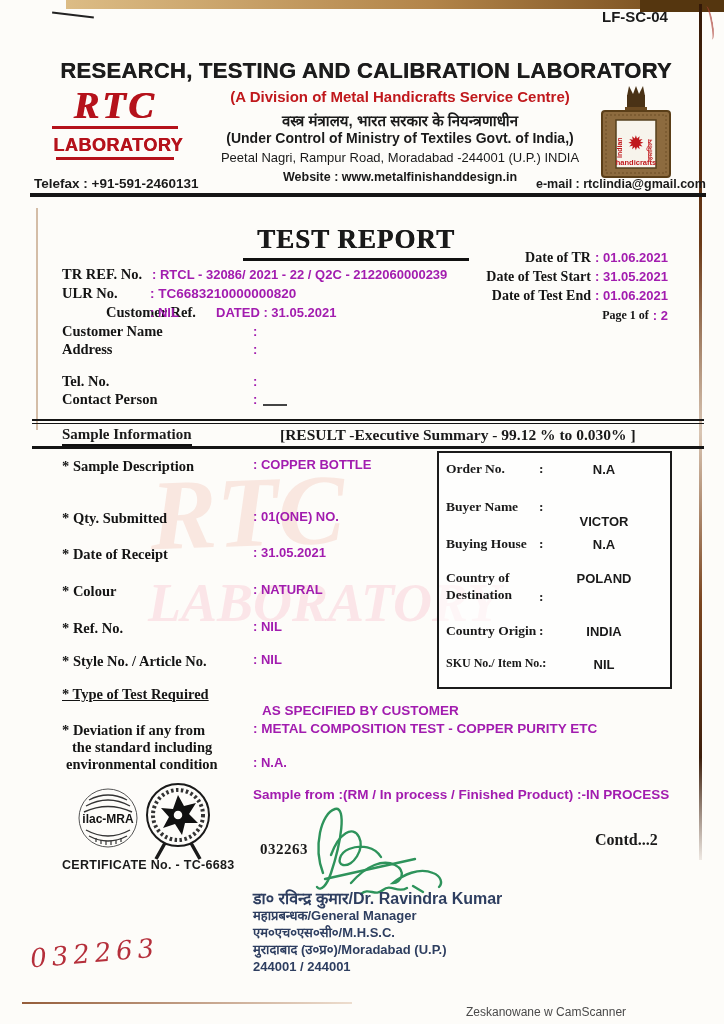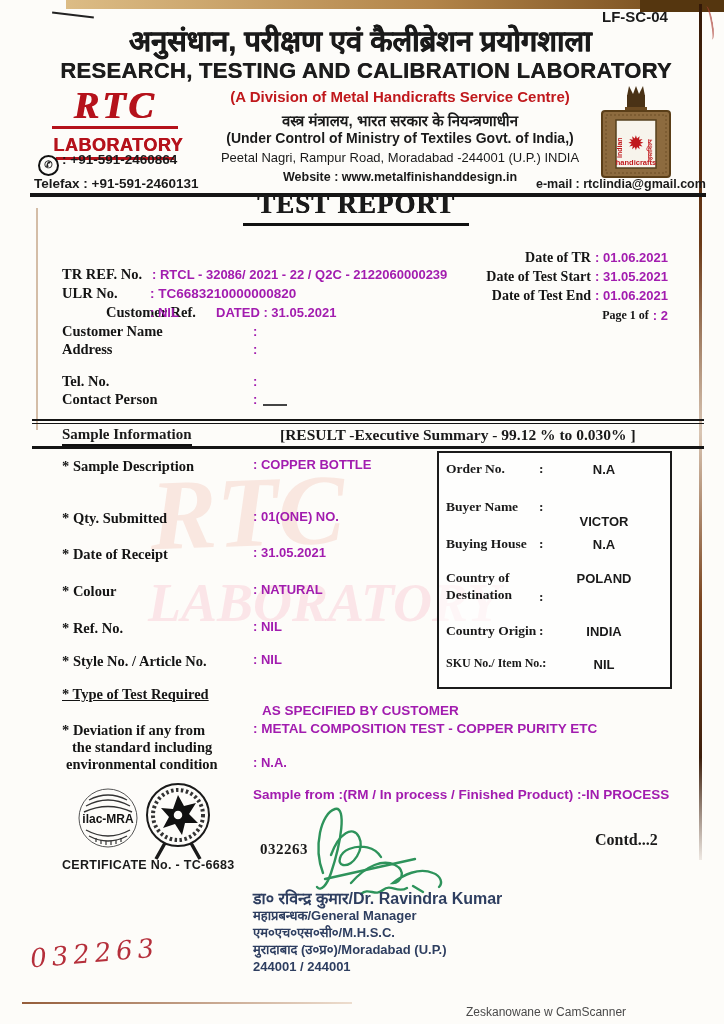--- a/index.html
+++ b/index.html
@@ -27,65 +27,60 @@
   <div class="abs" style="left:36px;top:208px;width:2px;height:222px;background:rgba(150,95,45,.4);"></div>
   <div class="abs" style="left:52px;top:14px;width:42px;height:2px;background:#222;transform:rotate(7deg);"></div>
   <div class="abs" style="left:705px;top:6px;width:6px;height:34px;border-right:2px solid rgba(170,60,50,.65);border-radius:60%;transform:rotate(-10deg);"></div>
   <div class="abs" style="left:22px;top:1002px;width:330px;height:2px;background:linear-gradient(90deg,rgba(130,65,25,.85),rgba(190,130,80,.25));"></div>
 
   <div class="abs wm" style="left:150px;top:455px;font-size:100px;color:rgba(225,90,60,.13);transform:rotate(-2deg);">RTC</div>
   <div class="abs wm" style="left:148px;top:572px;font-size:54px;color:rgba(242,130,155,.18);">LABORATORY</div>
 
   <div class="abs" style="left:602px;top:8px;font-weight:700;font-size:15px;">LF-SC-04</div>
 
-  <div class="abs" style="left:34px;top:20px;width:652px;text-align:center;font-weight:700;font-size:29px;
-              text-shadow:.6px 0 #111;white-space:nowrap;">अनुसंधान, परीक्षण एवं कैलीब्रेशन प्रयोगशाला</div>
 
   <div class="abs" style="left:34px;top:58px;width:664px;text-align:center;font-weight:700;font-size:22px;
               letter-spacing:.3px;text-shadow:.4px 0 #222;color:#1c1c1c;white-space:nowrap;">RESEARCH, TESTING AND CALIBRATION LABORATORY</div>
 
   <div class="abs" style="left:50px;top:86px;width:130px;text-align:center;">
     <div style="font-family:'Liberation Serif',serif;font-style:italic;font-weight:900;font-size:38px;
                 color:#b5121b;letter-spacing:3px;line-height:1;text-shadow:1px 0 #b5121b;">RTC</div>
     <div style="height:3px;background:#b5121b;margin:2px 2px 6px;"></div>
     <div style="font-weight:700;font-size:19px;color:#b5121b;letter-spacing:.5px;line-height:1;
                 transform:scaleX(.95);text-shadow:.5px 0 #b5121b;">LABORATORY</div>
     <div style="height:2.5px;background:#b5121b;margin:3px 6px 0;"></div>
   </div>
 
   <div class="abs" style="left:185px;top:110px;width:430px;text-align:center;font-weight:700;font-size:15px;white-space:nowrap;">वस्त्र मंत्रालय, भारत सरकार के नियन्त्रणाधीन</div>
   <div class="abs" style="left:185px;top:88px;width:430px;text-align:center;font-weight:700;font-size:15px;color:#c0181c;white-space:nowrap;">(A Division of Metal Handicrafts Service Centre)</div>
   <div class="abs" style="left:185px;top:130px;width:430px;text-align:center;font-weight:700;font-size:14px;white-space:nowrap;">(Under Control of Ministry of Textiles Govt. of India,)</div>
   <div class="abs" style="left:185px;top:150px;width:430px;text-align:center;font-size:13px;font-weight:500;white-space:nowrap;">Peetal Nagri, Rampur Road, Moradabad -244001 (U.P.) INDIA</div>
   <div class="abs" style="left:185px;top:170px;width:430px;text-align:center;font-weight:700;font-size:12.5px;white-space:nowrap;">Website : www.metalfinishanddesign.in</div>
 
-  <div class="abs" style="left:38px;top:152px;font-weight:700;font-size:13.5px;white-space:nowrap;">
-    <span class="phone-circ">✆</span><span>: +91-591-2460864</span>
-  </div>
   <div class="abs" style="left:34px;top:176px;font-weight:700;font-size:13.5px;white-space:nowrap;">Telefax : +91-591-2460131</div>
   <div class="abs" style="left:536px;top:177px;width:164px;text-align:right;font-weight:700;font-size:12.5px;white-space:nowrap;">e-mail : rtclindia@gmail.com</div>
 
   <div class="abs" style="left:596px;top:84px;width:80px;height:98px;">
     <svg width="80" height="98" viewBox="0 0 80 98">
       <path d="M33 2 l4 8 l3 -8 l3 8 l4 -8 l2 10 h-18 z" fill="#4a3216"></path>
       <rect x="31" y="11" width="18" height="12" fill="#4a3216"></rect>
       <rect x="29" y="23" width="22" height="4" fill="#6b4a22"></rect>
       <rect x="6" y="27" width="68" height="66" rx="3" fill="#8d6b3f" stroke="#5a3e18" stroke-width="2"></rect>
       <rect x="10" y="31" width="60" height="58" fill="none" stroke="#6d4f26" stroke-width="1" stroke-dasharray="2,2"></rect>
       <rect x="20" y="36" width="40" height="48" fill="#f7f4ec" stroke="#55401e" stroke-width="1.5"></rect>
       <text x="40" y="66" text-anchor="middle" font-size="20" fill="#c0181c">✹</text>
       <text x="26" y="74" font-size="7" fill="#c0181c" transform="rotate(-90 26 74)" font-weight="bold">indian</text>
       <text x="40" y="81" text-anchor="middle" font-size="7.5" fill="#c0181c" font-weight="bold">handicrafts</text>
       <text x="56" y="76" font-size="6" fill="#c0181c" transform="rotate(-90 56 76)" font-weight="bold">हस्तशिल्प</text>
     </svg>
   </div>
 
   <div class="abs thin-line" style="left:30px;top:193px;width:676px;height:3.5px;"></div>
 
-  <div class="abs" style="left:0;top:189px;width:712px;text-align:center;">
+  <div class="abs" style="left:0;top:224px;width:712px;text-align:center;">
     <span style="display:inline-block;font-family:'Liberation Serif',serif;font-weight:900;font-size:27px;
                  letter-spacing:1px;border-bottom:3.5px solid #111;padding:0 14px 3px;text-shadow:.5px 0 #111;">TEST REPORT</span>
   </div>
 
   <div class="abs" style="left:438px;top:250px;width:230px;display:flex;">
     <span class="slabel" style="flex:1;text-align:right;font-size:14px;">Date of TR</span>
     <span class="sval" style="margin-left:4px;"><span>:</span> <span>01.06.2021</span></span>
   </div>
   <div class="abs" style="left:438px;top:269px;width:230px;display:flex;">
     <span class="slabel" style="flex:1;text-align:right;font-size:14px;">Date of Test Start</span>

